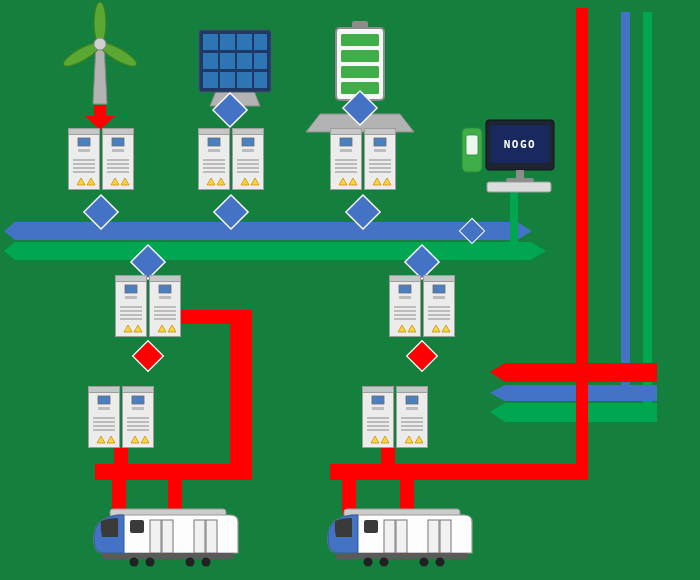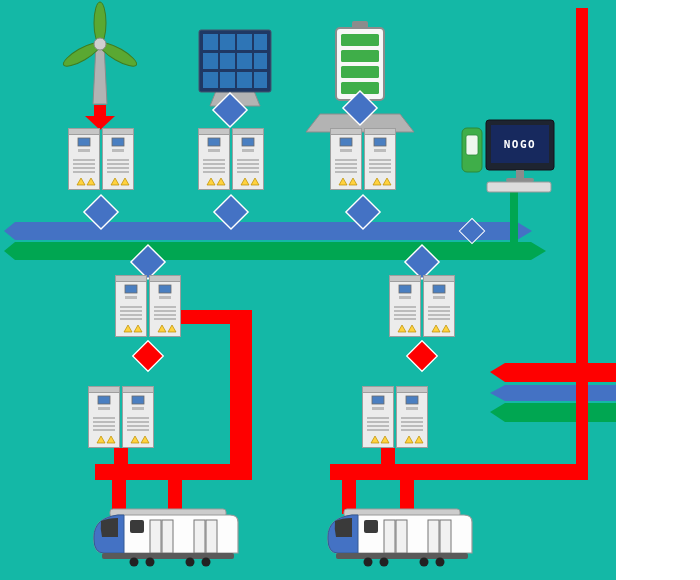--- a/index.html
+++ b/index.html
@@ -1,16 +1,16 @@
 <!DOCTYPE html>
 <html style="--power-red: #fe0000; --bus-blue: #4472c4; --bus-green: #00a651; --blade-green: #5aa832; --solar-navy: #1f3864; --solar-cell: #2e75b6; --battery-green: #3fae49; --cabinet-gray: #ececec; --cabinet-trim: #9e9e9e; --screen-blue: #4a7fc1; --warning-yellow: #ffd23f; --metal-gray: #b3b3b3; --monitor-navy: #17295e; --device-green: #3fae49; --train-blue: #4472c4;"><head>
 <meta charset="utf-8">
 <style>
   html,body{margin:0;padding:0;background:#ffffff;}
-  .stage{position:relative;width:616px;height:580px;background:#14b8a6;overflow:hidden;
+  .stage{position:relative;width:700px;height:580px;background:#15803d;overflow:hidden;
          font-family:"DejaVu Sans",sans-serif;}
   svg{display:block}
 
   
   .f-red{fill:var(--power-red,#fe0000)}
   .f-busblue{fill:var(--bus-blue,#4472c4)}
   .f-busgreen{fill:var(--bus-green,#00a651)}
   .diamond{stroke:#ffffff;stroke-width:1.5}
 
   .cab-body{fill:var(--cabinet-gray,#ececec);stroke:var(--cabinet-trim,#9e9e9e)}

